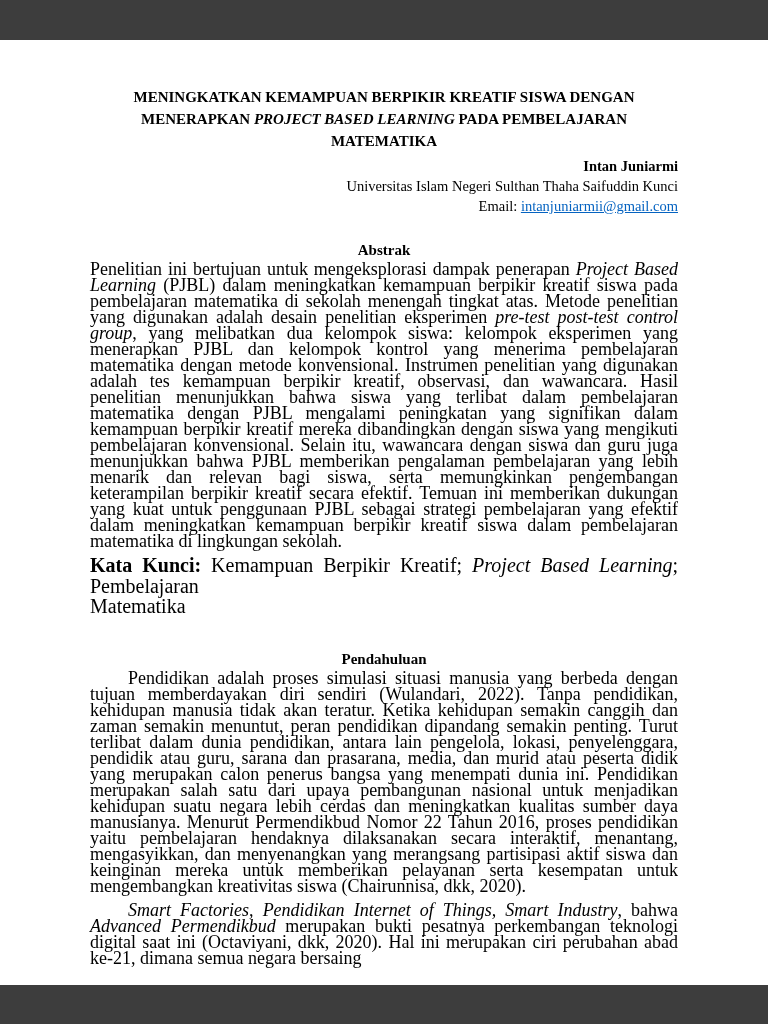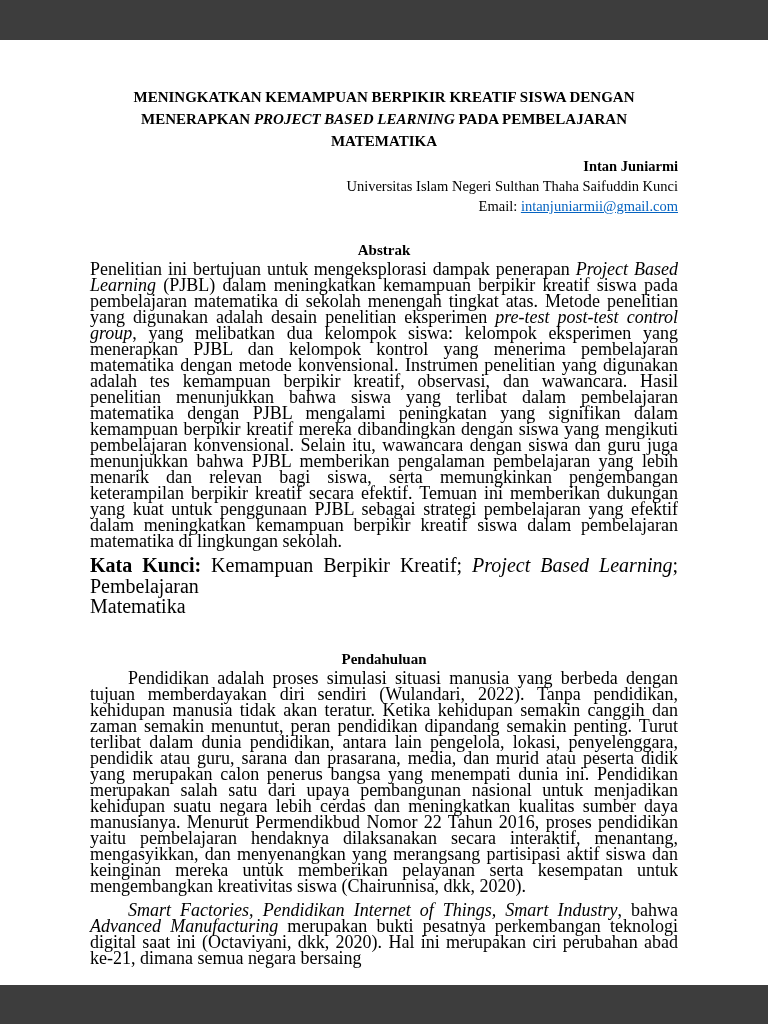--- a/index.html
+++ b/index.html
@@ -77,19 +77,19 @@
       <p class="just"><span>Penelitian ini bertujuan untuk mengeksplorasi dampak penerapan </span><span class="it">Project Based Learning</span><span> (PJBL) dalam meningkatkan kemampuan berpikir kreatif siswa pada pembelajaran matematika di sekolah menengah tingkat atas. Metode penelitian yang digunakan adalah desain penelitian eksperimen </span><span class="it">pre-test post-test control group</span><span>, yang melibatkan dua kelompok siswa: kelompok eksperimen yang menerapkan PJBL dan kelompok kontrol yang menerima pembelajaran matematika dengan metode konvensional. Instrumen penelitian yang digunakan adalah tes kemampuan berpikir kreatif, observasi, dan wawancara. Hasil penelitian menunjukkan bahwa siswa yang terlibat dalam pembelajaran matematika dengan PJBL mengalami peningkatan yang signifikan dalam kemampuan berpikir kreatif mereka dibandingkan dengan siswa yang mengikuti pembelajaran konvensional. Selain itu, wawancara dengan siswa dan guru juga menunjukkan bahwa PJBL memberikan pengalaman pembelajaran yang lebih menarik dan relevan bagi siswa, serta memungkinkan pengembangan keterampilan berpikir kreatif secara efektif. Temuan ini memberikan dukungan yang kuat untuk penggunaan PJBL sebagai strategi pembelajaran yang efektif dalam meningkatkan kemampuan berpikir kreatif siswa dalam pembelajaran matematika di lingkungan sekolah.</span></p>
 
       <p class="keywords">
         <span class="kw-line1"><span class="bd">Kata Kunci:</span><span> Kemampuan Berpikir Kreatif; </span><span class="it">Project Based Learning</span><span>; Pembelajaran</span></span>
         <span><span>Matematika</span></span>
       </p>
 
       <h2 class="h-left">Pendahuluan</h2>
 
       <p class="just indent"><span>Pendidikan adalah proses simulasi situasi manusia yang berbeda dengan tujuan memberdayakan diri sendiri (Wulandari, 2022). Tanpa pendidikan, kehidupan manusia tidak akan teratur. Ketika kehidupan semakin canggih dan zaman semakin menuntut, peran pendidikan dipandang semakin penting. Turut terlibat dalam dunia pendidikan, antara lain pengelola, lokasi, penyelenggara, pendidik atau guru, sarana dan prasarana, media, dan murid atau peserta didik yang merupakan calon penerus bangsa yang menempati dunia ini. Pendidikan merupakan salah satu dari upaya pembangunan nasional untuk menjadikan kehidupan suatu negara lebih cerdas dan meningkatkan kualitas sumber daya manusianya. Menurut Permendikbud Nomor 22 Tahun 2016, proses pendidikan yaitu pembelajaran hendaknya dilaksanakan secara interaktif, menantang, mengasyikkan, dan menyenangkan yang merangsang partisipasi aktif siswa dan keinginan mereka untuk memberikan pelayanan serta kesempatan untuk mengembangkan kreativitas siswa (Chairunnisa, dkk, 2020).</span></p>
-      <p class="just indent mt"><span class="it">Smart Factories, Pendidikan Internet of Things, Smart Industry</span><span>, bahwa </span><span class="it">Advanced Manufacturing</span><span> merupakan bukti pesatnya perkembangan teknologi digital saat ini (Octaviyani, dkk, 2020). Hal ini merupakan ciri perubahan abad ke-21, dimana semua negara bersaing</span></p>
+      <p class="just indent mt"><span class="it">Smart Factories, Pendidikan Internet of Things, Smart Industry</span><span>, bahwa </span><span class="it">Advanced Permendikbud</span><span> merupakan bukti pesatnya perkembangan teknologi digital saat ini (Octaviyani, dkk, 2020). Hal ini merupakan ciri perubahan abad ke-21, dimana semua negara bersaing</span></p>
 
     </div>
   </div>
 
   <div class="bar-bottom"></div>
 </div>
 
 </body></html>

